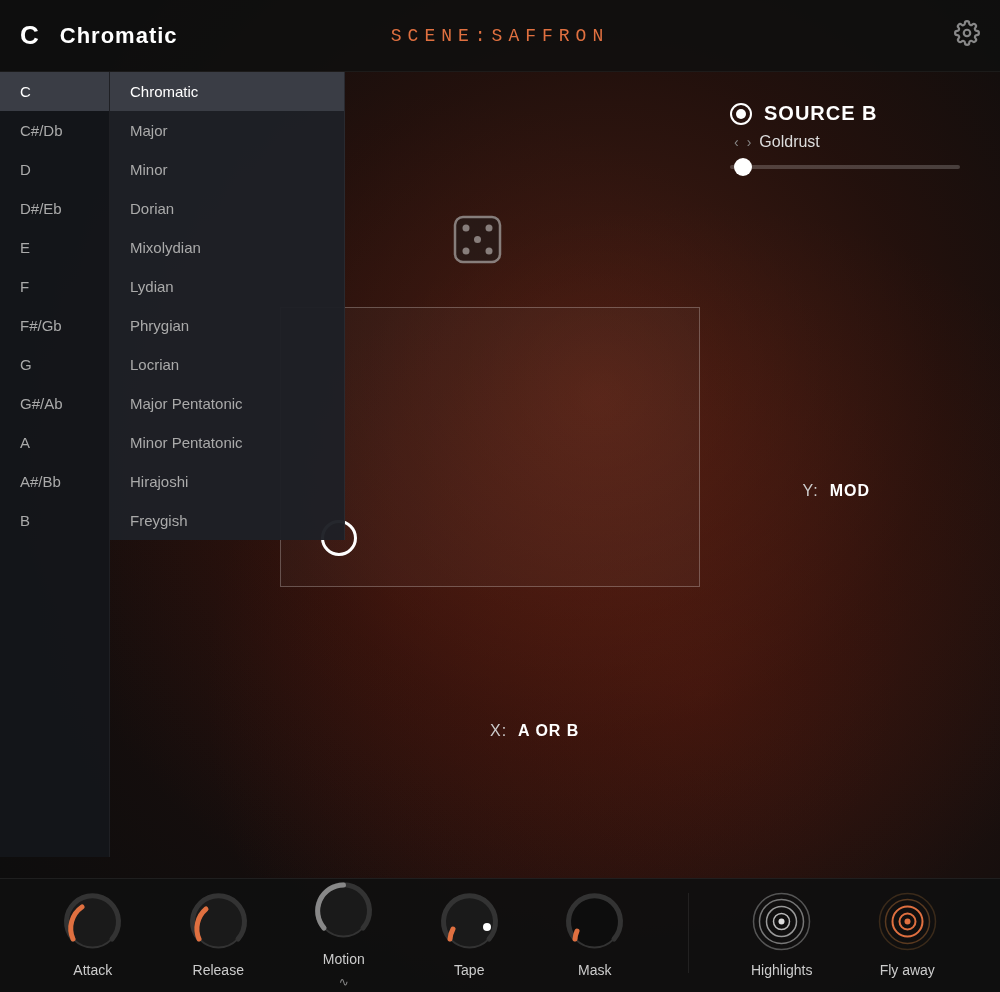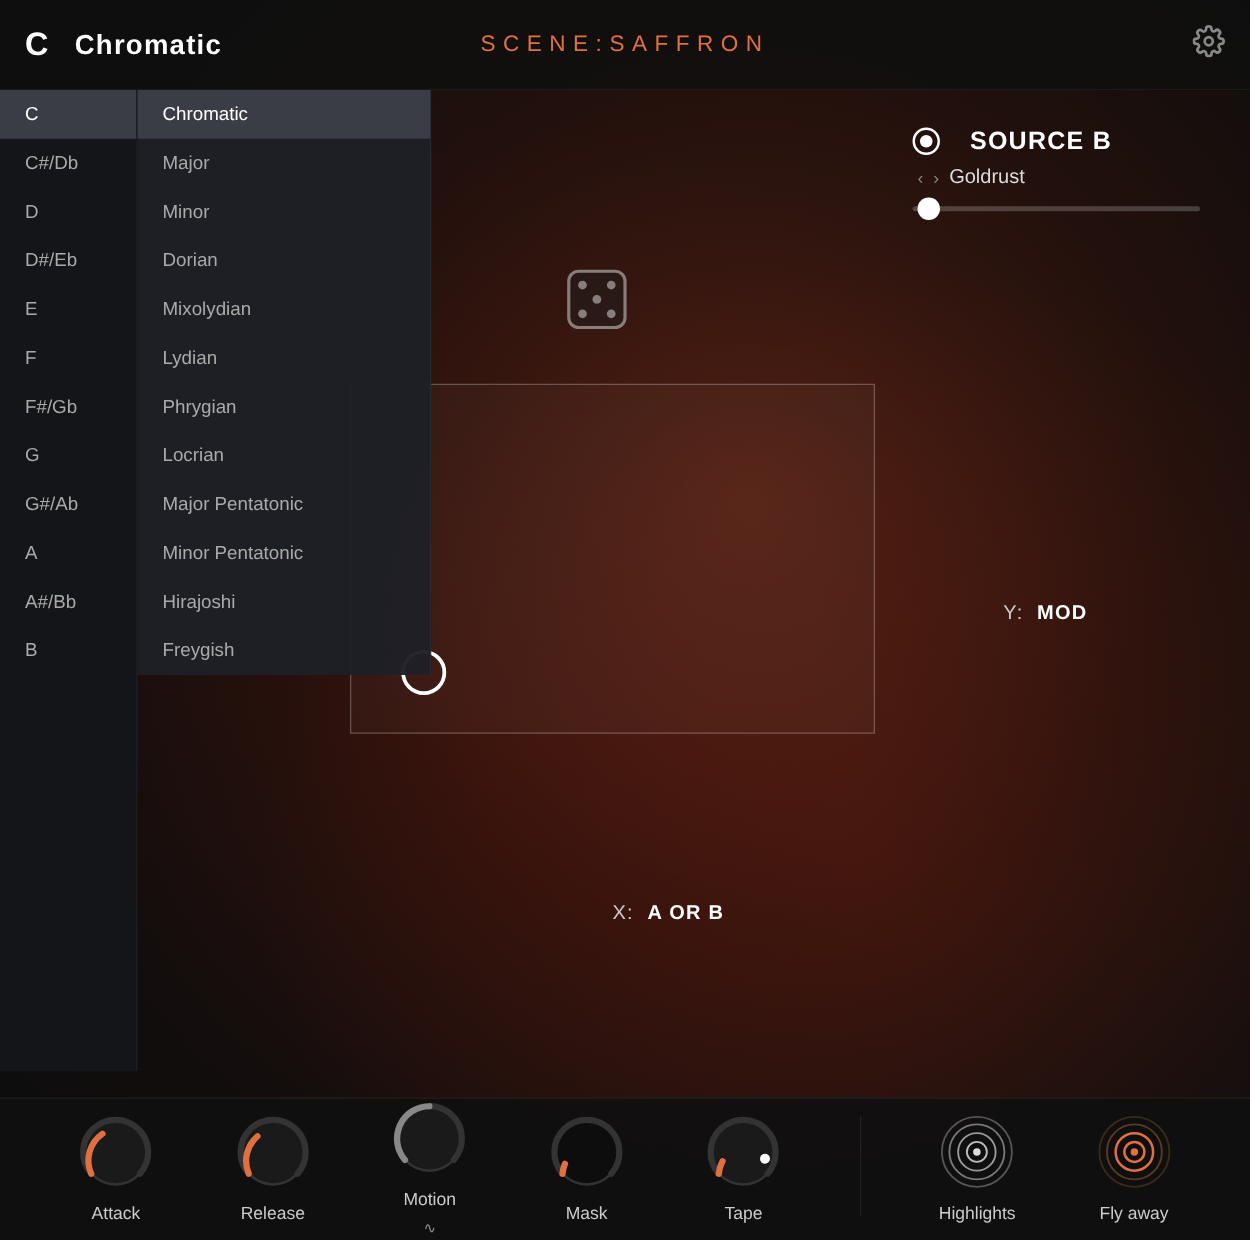--- a/index.html
+++ b/index.html
@@ -47,20 +47,21 @@
       color: #fff;
       letter-spacing: 1px;
     }
     .header-scene {
       position: absolute;
       left: 50%;
       transform: translateX(-50%);
       font-size: 18px;
       letter-spacing: 6px;
       color: #888;
+      font-family: Liberation Mono, monospace;
     }
     .header-scene span {
       color: #e07040;
     }
     .header-gear {
       margin-left: auto;
       color: #888;
       font-size: 22px;
       cursor: pointer;
     }
@@ -123,21 +124,22 @@
 
     
     .source-b {
       position: absolute;
       top: 30px;
       right: 40px;
       z-index: 5;
     }
     .source-b-header {
       display: flex;
-      gap: 24px;
+      align-items: center;
+      gap: 12px;
       margin-bottom: 8px;
     }
     .source-b-radio {
       width: 22px;
       height: 22px;
       border-radius: 50%;
       border: 2px solid #fff;
       display: flex;
       align-items: center;
       justify-content: center;
@@ -387,35 +389,35 @@
       <circle cx="32.5" cy="32.5" r="26" fill="#1a1a1a" stroke="#333" stroke-width="2"></circle>
       <path d="M 13 50 A 26 26 0 1 1 52 50" fill="none" stroke="#333" stroke-width="5" stroke-linecap="round"></path>
       <path d="M 13 50 A 26 26 0 0 1 32.5 7" fill="none" stroke="#888" stroke-width="5" stroke-linecap="round"></path>
     </svg>
     <span class="knob-label">Motion</span>
     <span class="knob-sublabel">∿</span>
   </div>
 
   <div class="knob-container">
     <svg class="knob-svg" viewBox="0 0 65 65">
-      <circle cx="32.5" cy="32.5" r="26" fill="#0d0d0d" stroke="#333" stroke-width="2"></circle>
-      <path d="M 13 50 A 26 26 0 1 1 52 50" fill="none" stroke="#333" stroke-width="5" stroke-linecap="round"></path>
-      <path d="M 13 50 A 26 26 0 0 1 15 42" fill="none" stroke="#e07040" stroke-width="5" stroke-linecap="round"></path>
-    </svg>
-    <span class="knob-label">Mask</span>
-  </div>
-
-  <div class="knob-container">
-    <svg class="knob-svg" viewBox="0 0 65 65">
       <circle cx="32.5" cy="32.5" r="26" fill="#1a1a1a" stroke="#333" stroke-width="2"></circle>
       <path d="M 13 50 A 26 26 0 1 1 52 50" fill="none" stroke="#333" stroke-width="5" stroke-linecap="round"></path>
       <path d="M 13 50 A 26 26 0 0 1 16 40" fill="none" stroke="#e07040" stroke-width="5" stroke-linecap="round"></path>
       <circle cx="50" cy="38" r="4" fill="#fff"></circle>
     </svg>
     <span class="knob-label">Tape</span>
+  </div>
+
+  <div class="knob-container">
+    <svg class="knob-svg" viewBox="0 0 65 65">
+      <circle cx="32.5" cy="32.5" r="26" fill="#0d0d0d" stroke="#333" stroke-width="2"></circle>
+      <path d="M 13 50 A 26 26 0 1 1 52 50" fill="none" stroke="#333" stroke-width="5" stroke-linecap="round"></path>
+      <path d="M 13 50 A 26 26 0 0 1 15 42" fill="none" stroke="#e07040" stroke-width="5" stroke-linecap="round"></path>
+    </svg>
+    <span class="knob-label">Mask</span>
   </div>
 
   <div class="knob-divider"></div>
 
   <div class="knob-container">
     <svg class="knob-svg" viewBox="0 0 65 65">
       <circle cx="32.5" cy="32.5" r="28" fill="none" stroke="#555" stroke-width="1.5"></circle>
       <circle cx="32.5" cy="32.5" r="22" fill="none" stroke="#777" stroke-width="1.5"></circle>
       <circle cx="32.5" cy="32.5" r="15" fill="none" stroke="#999" stroke-width="1.5"></circle>
       <circle cx="32.5" cy="32.5" r="8" fill="none" stroke="#bbb" stroke-width="1.5"></circle>

